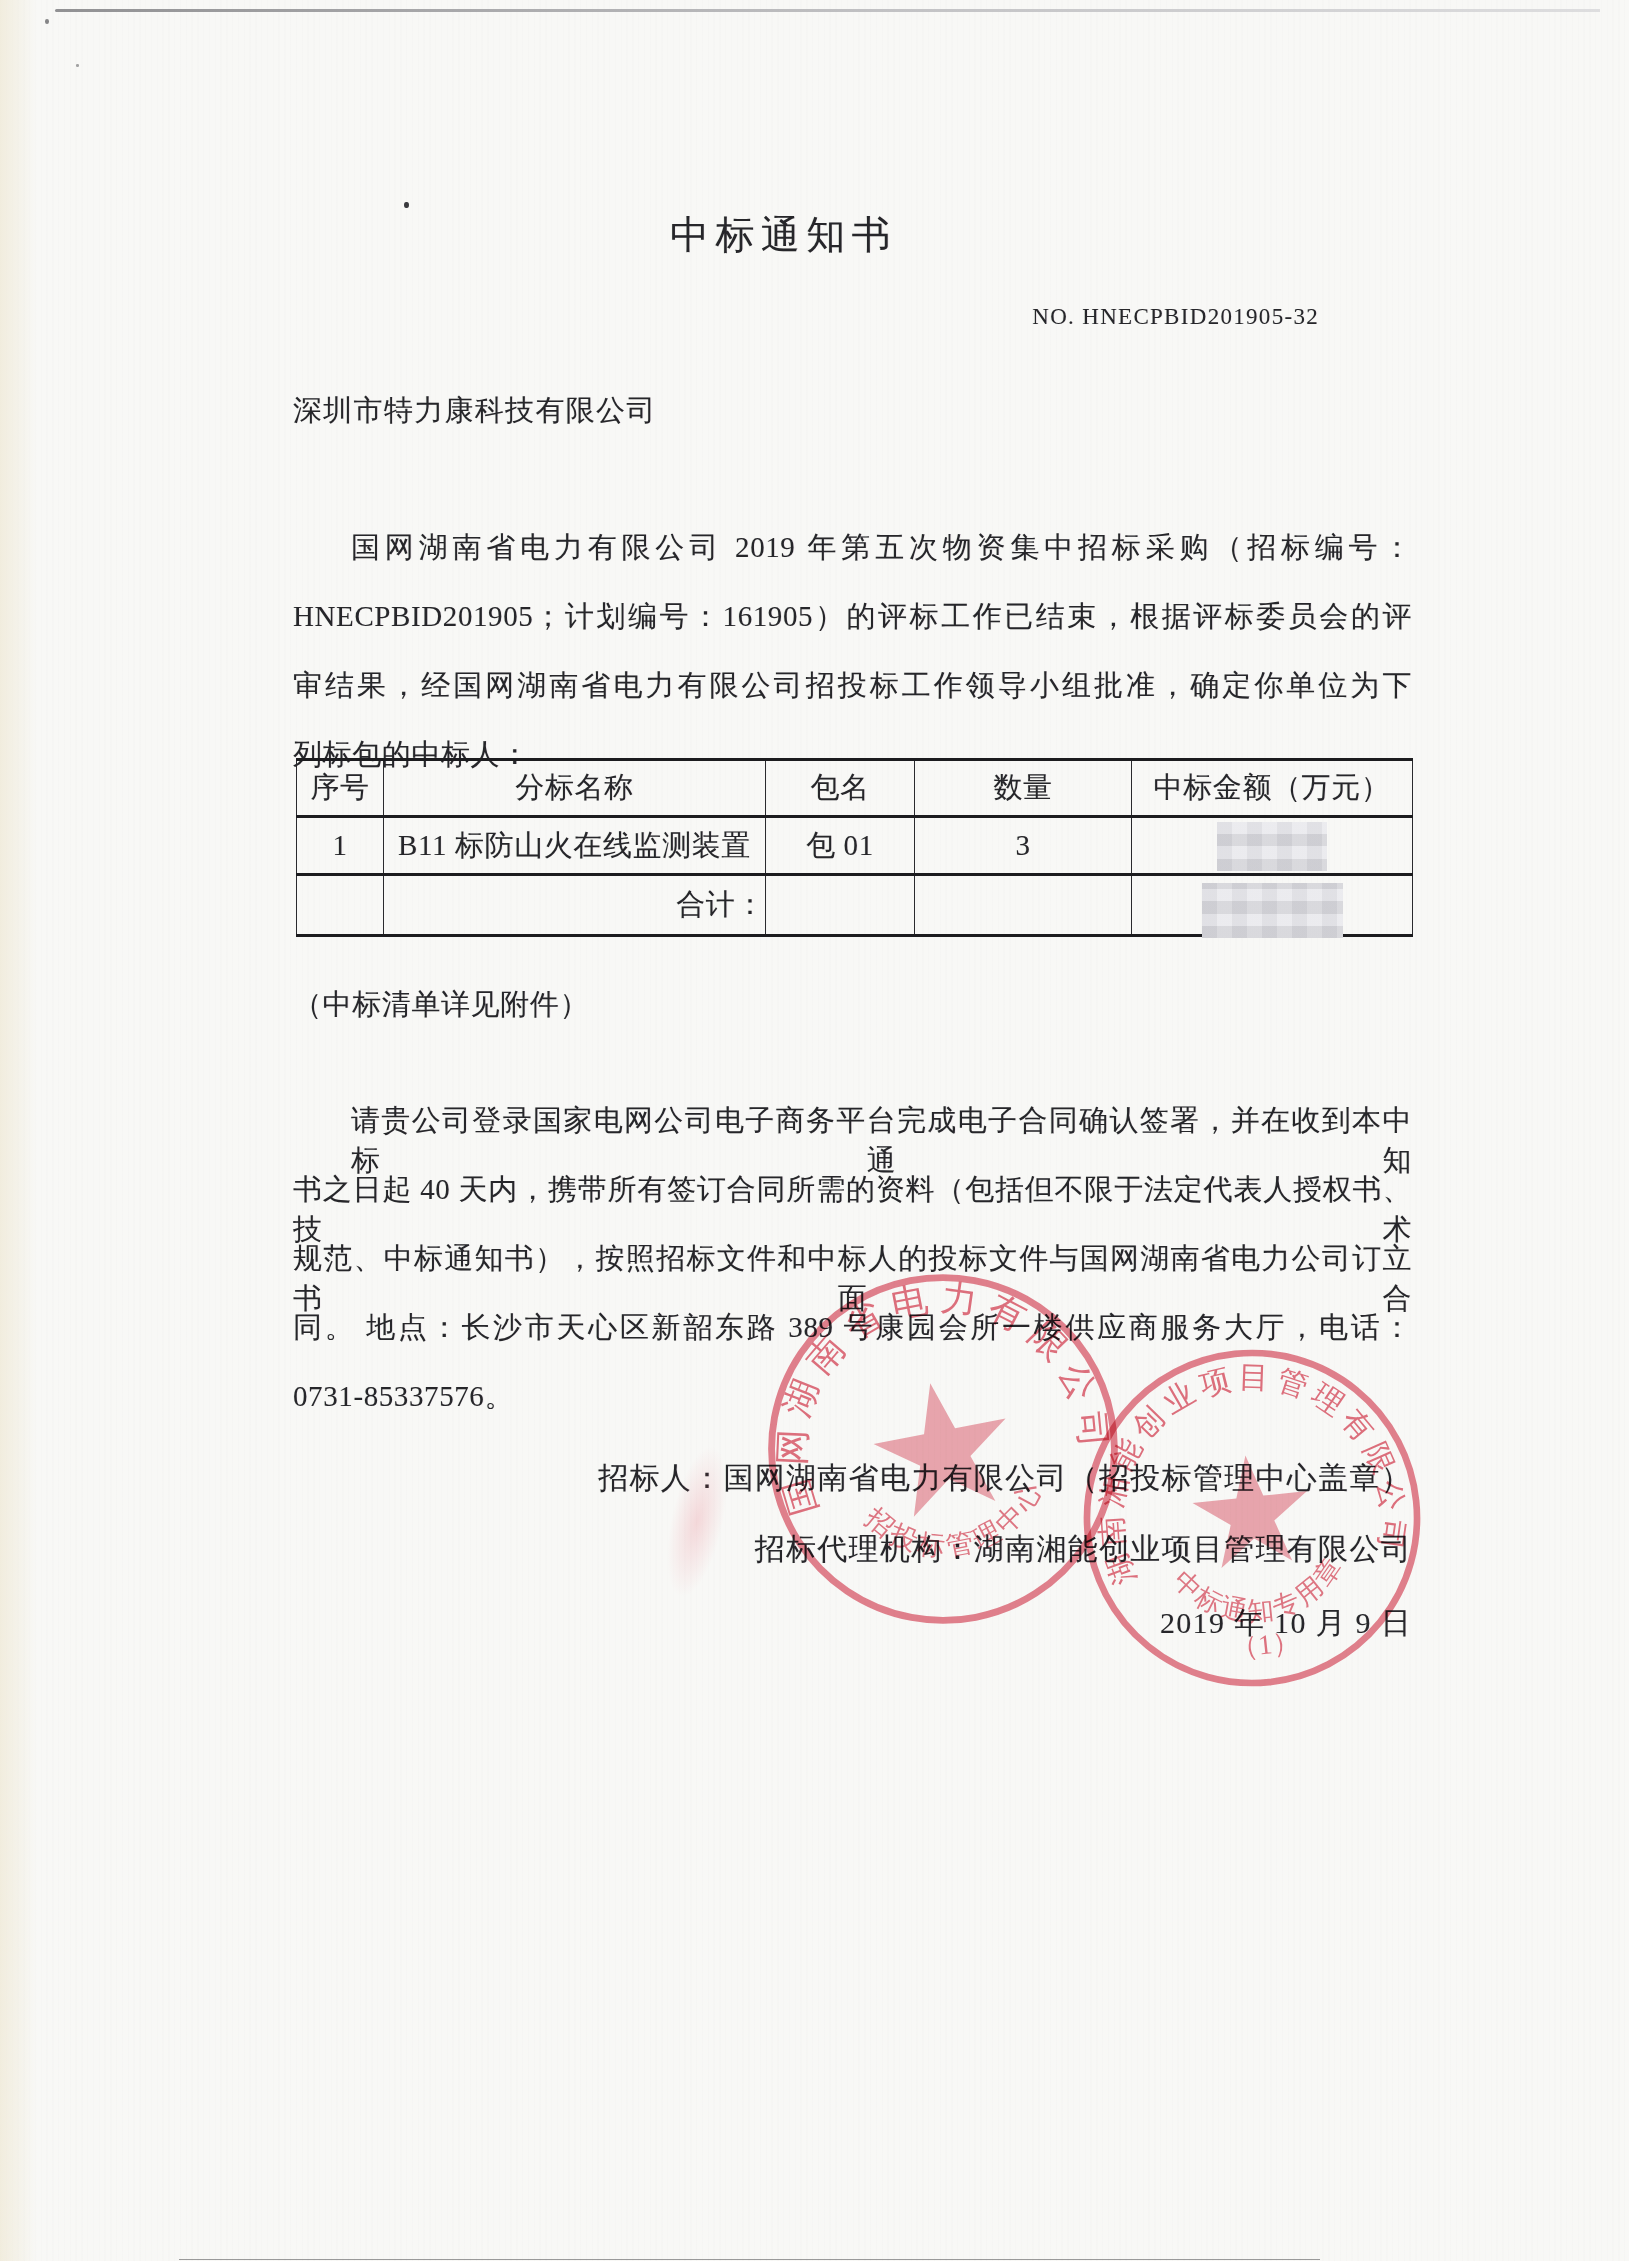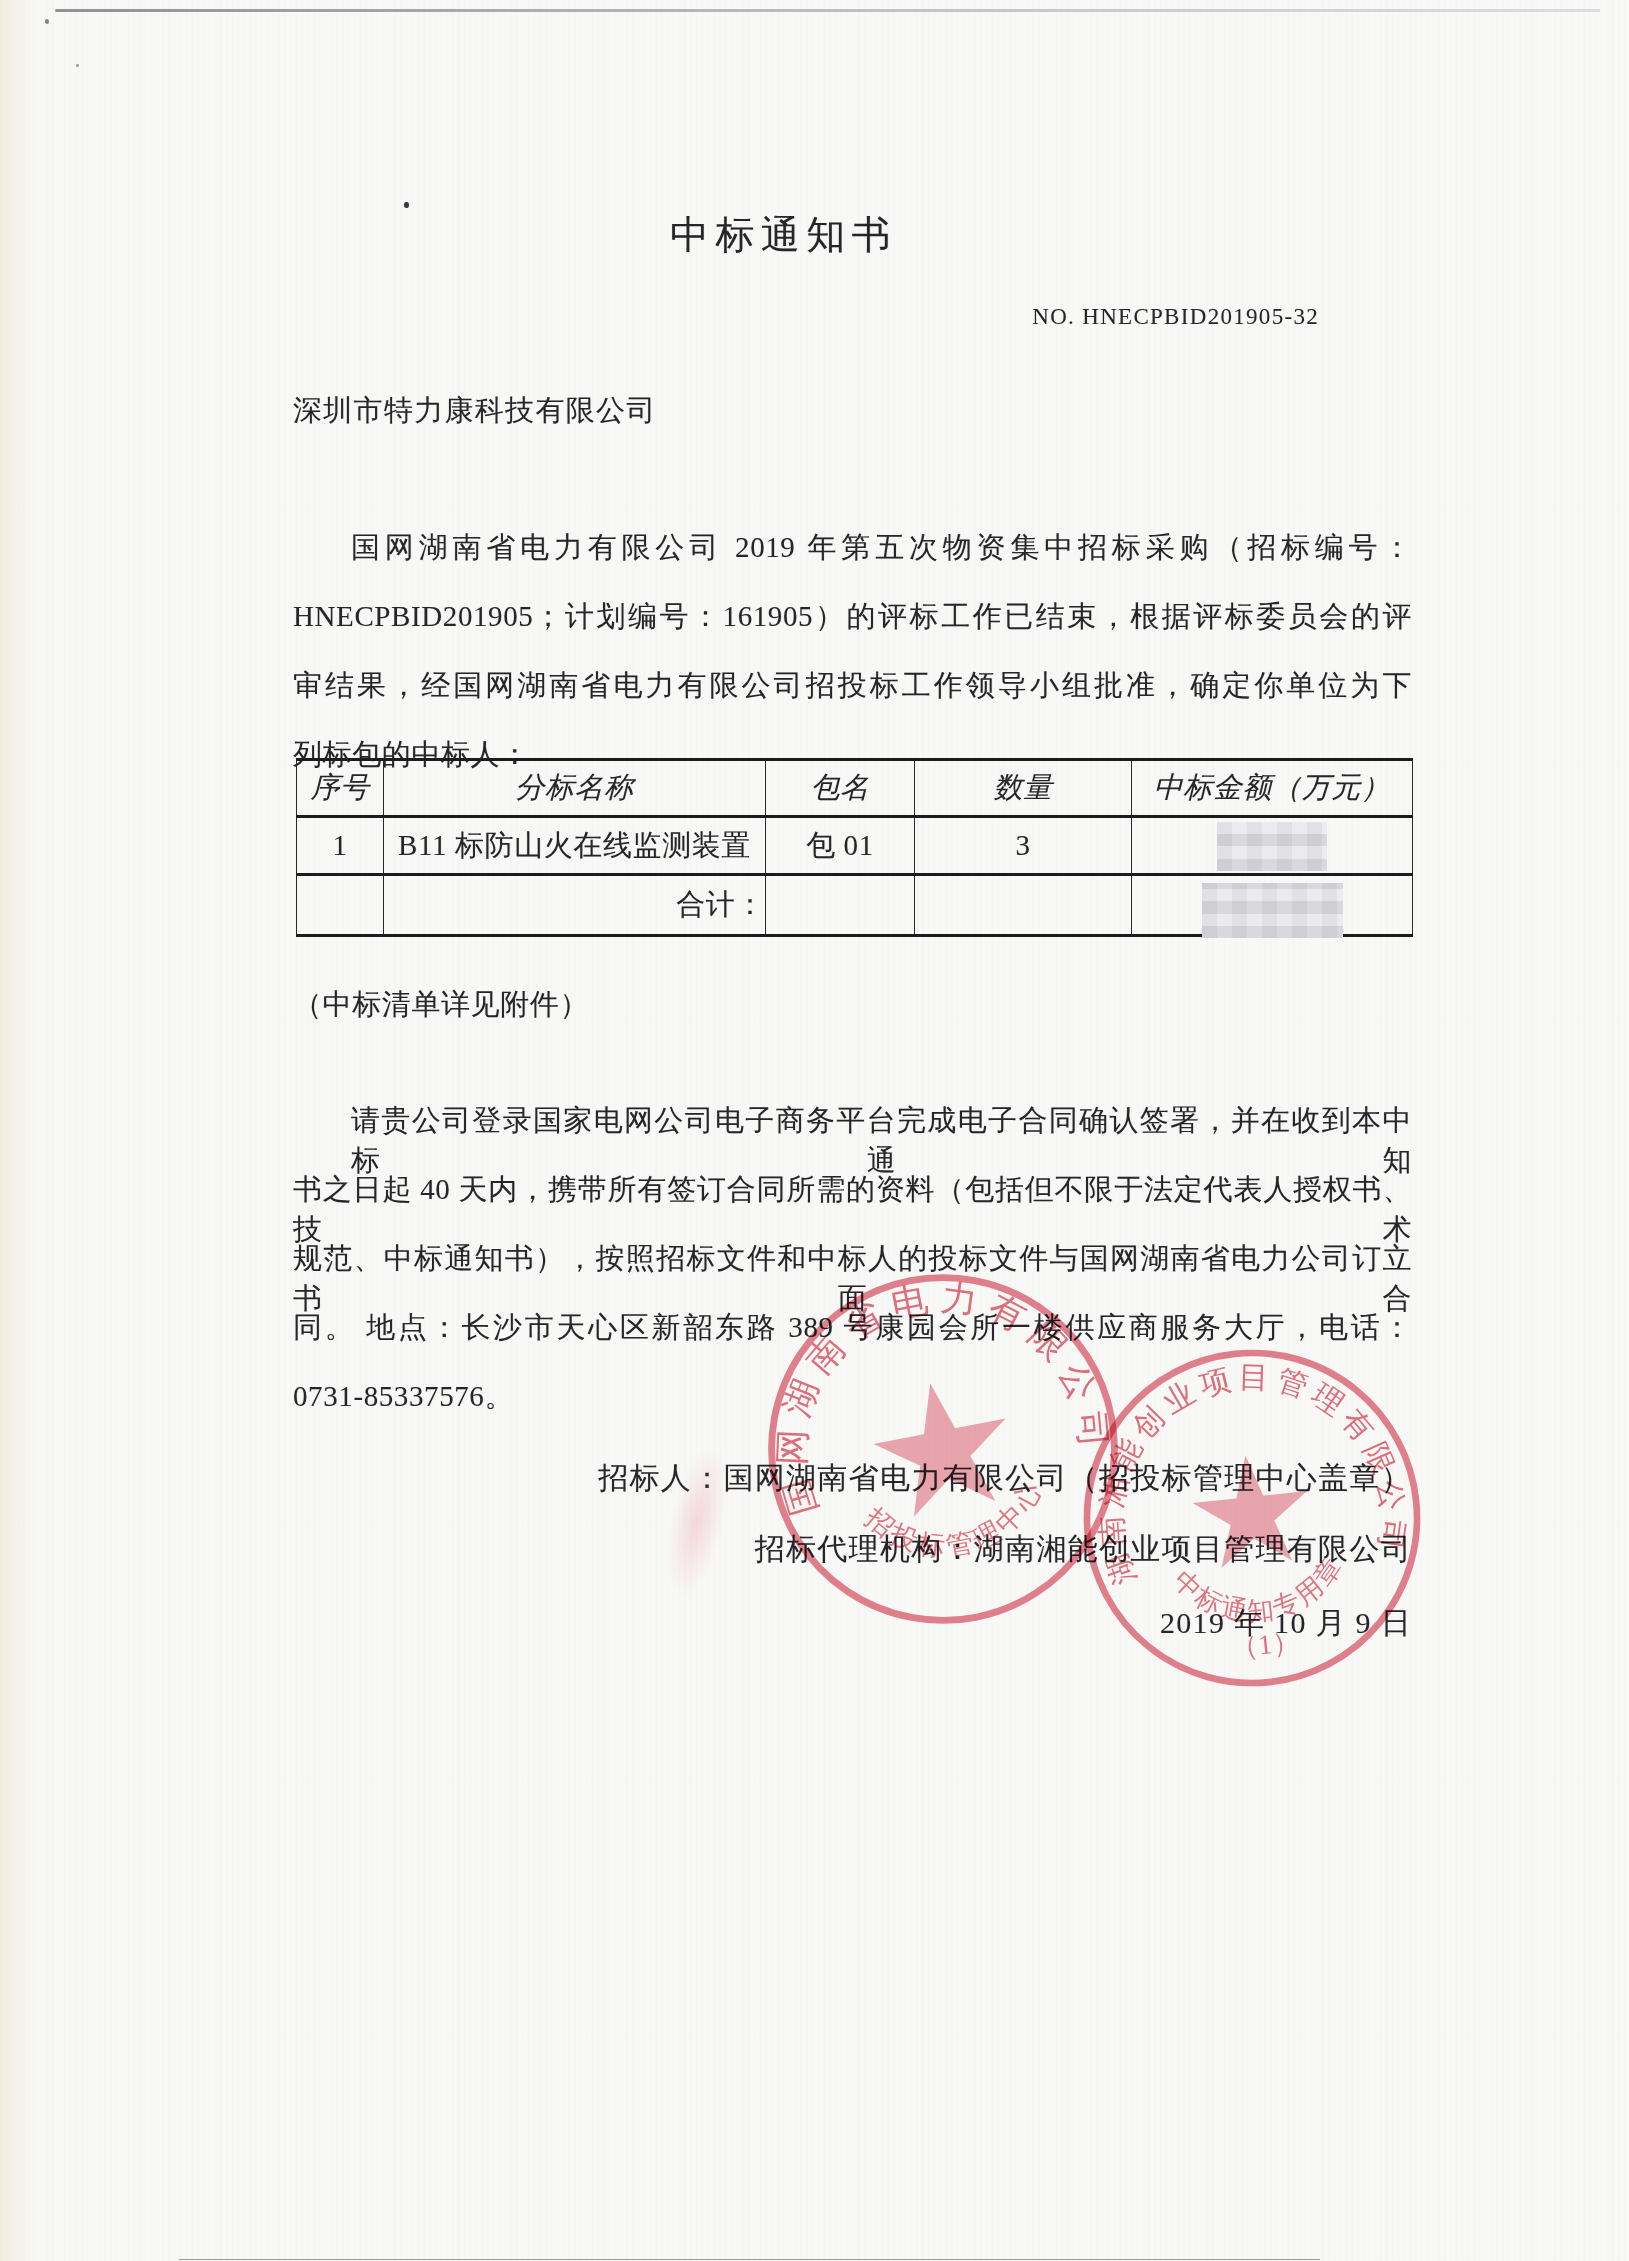--- a/index.html
+++ b/index.html
@@ -21,21 +21,21 @@
   .note      { top:985px; left:293px; font-size:29px; letter-spacing:0.6px; }
 
   
   .award-table { position:absolute; left:296px; top:758px; width:1116px; border-collapse:collapse; table-layout:fixed; }
   .award-table th, .award-table td {
     border-left:1.9px solid #2a2a2e; border-right:1.9px solid #2a2a2e;
     border-top:3.2px solid #1c1c1f; border-bottom:3.2px solid #1c1c1f;
     font-size:29px; font-weight:normal; text-align:center; vertical-align:middle;
     padding:0; letter-spacing:0.6px;
   }
-  .award-table tr.hdr  td, .award-table tr.hdr  th { height:54px;font-style:italic; }
+  .award-table tr.hdr  td, .award-table tr.hdr  th { height:54px; }
   .award-table tr.r1   td { height:55px; }
   .award-table tr.tot  td { height:58px;text-align:right; }
 
   .redact {
     margin:0 auto; position:relative;
     background:#e9e9ec;
     background-image:
       repeating-linear-gradient(0deg, rgba(175,175,182,.30) 0 12.3px, rgba(236,236,240,.30) 12.3px 24.5px),
       repeating-linear-gradient(90deg, rgba(198,198,205,.38) 0 15px, rgba(240,240,243,.32) 15px 30px);
   }

